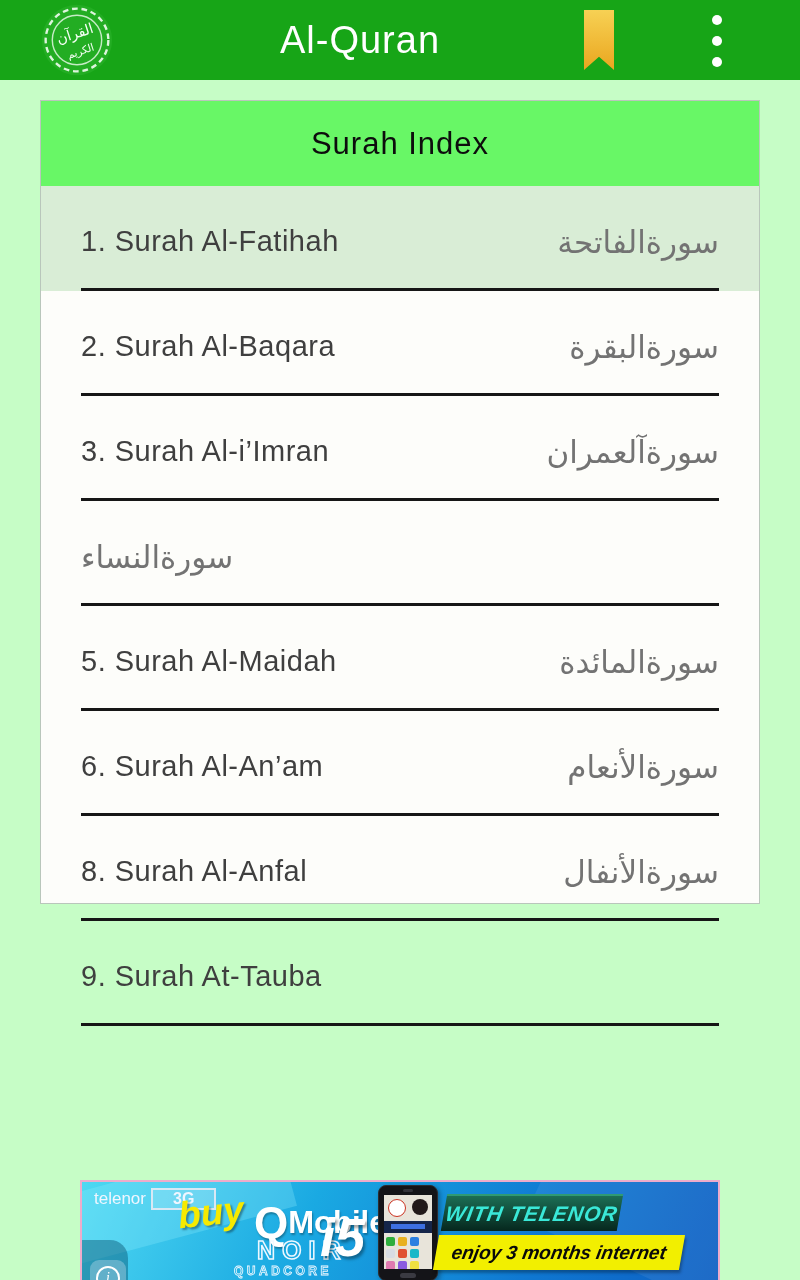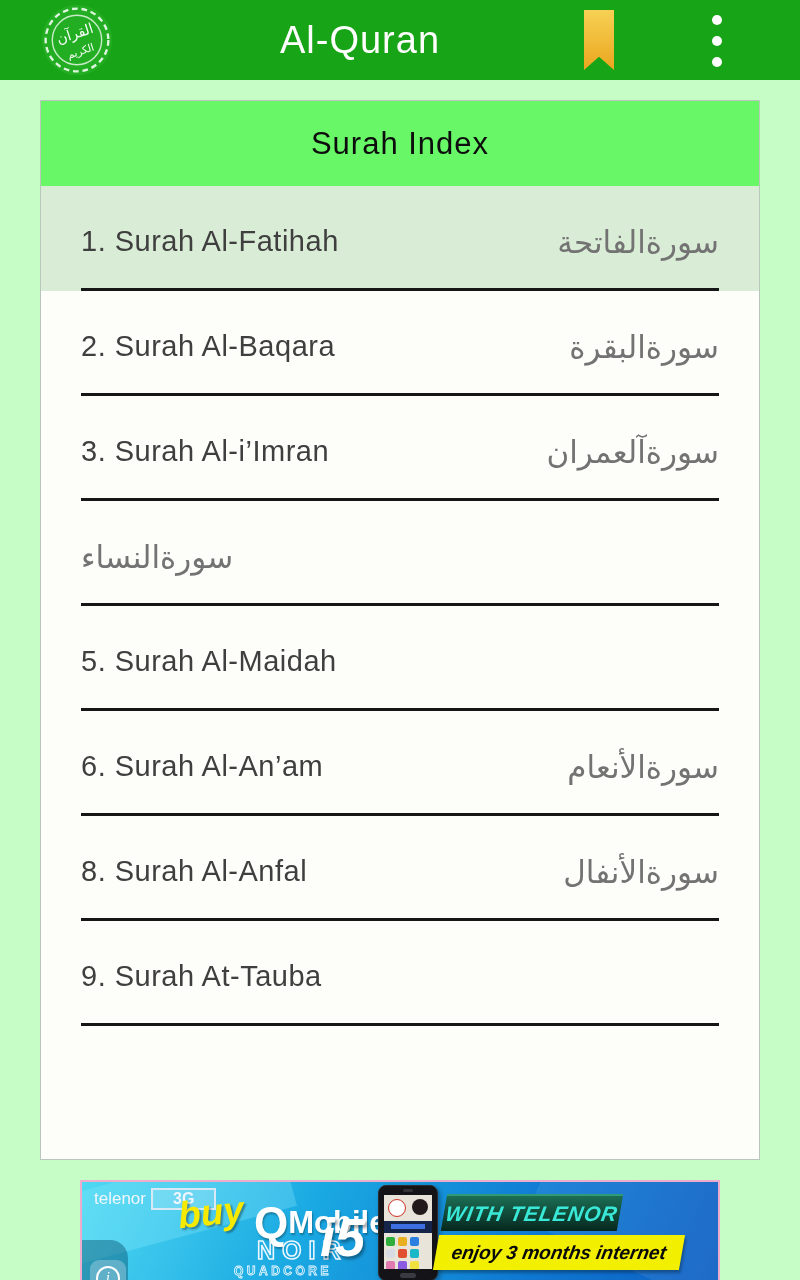--- a/index.html
+++ b/index.html
@@ -36,21 +36,21 @@
     width: 18px; height: 56px;
     display: flex; flex-direction: column; align-items: center;
     justify-content: space-between; padding: 2px 0; box-sizing: border-box;
   }
   .menu-btn .dot {
     width: 10px; height: 10px; border-radius: 50%; background: #ffffff;
   }
   
   .card {
     position: absolute; left: 40px; top: 100px;
-    width: 720px; height: 1060px;
+    width: 720px; height: 804px;
     box-sizing: border-box;
     border: 1px solid #b9c6bb;
     background: #fdfdfa;
   }
   .card-header {
     height: 85px; background: #68f766;
     display: flex; align-items: center; justify-content: center;
     color: #0d0d0d; font-size: 31px; letter-spacing: 1px; font-weight: 500;
   }
   .surah-list { position: relative; }
@@ -236,20 +236,21 @@
       <div class="divider"></div>
     </div>
 
     <div class="row">
       <span class="ar">سورةالنساء</span>
       <div class="divider"></div>
     </div>
 
     <div class="row">
       <span class="en">5. Surah Al-Maidah</span>
+      <span class="ar">سورةالمائدة</span>
       <div class="divider"></div>
     </div>
 
     <div class="row">
       <span class="en">6. Surah Al-An’am</span>
       <span class="ar">سورةالأنعام</span>
       <div class="divider"></div>
     </div>
 
 

